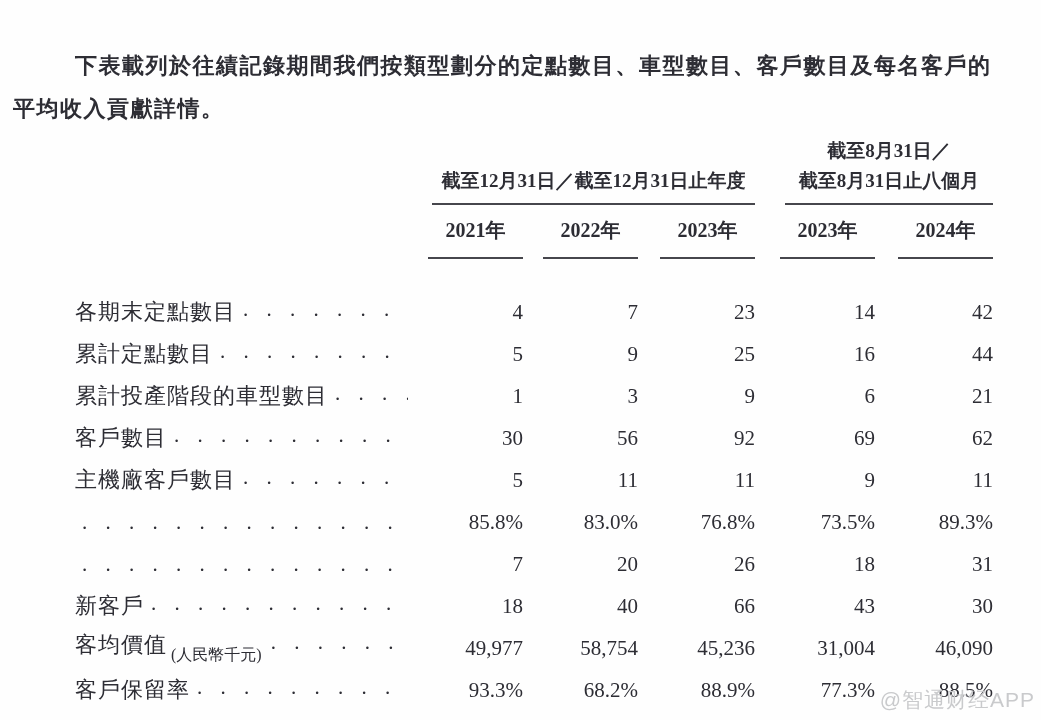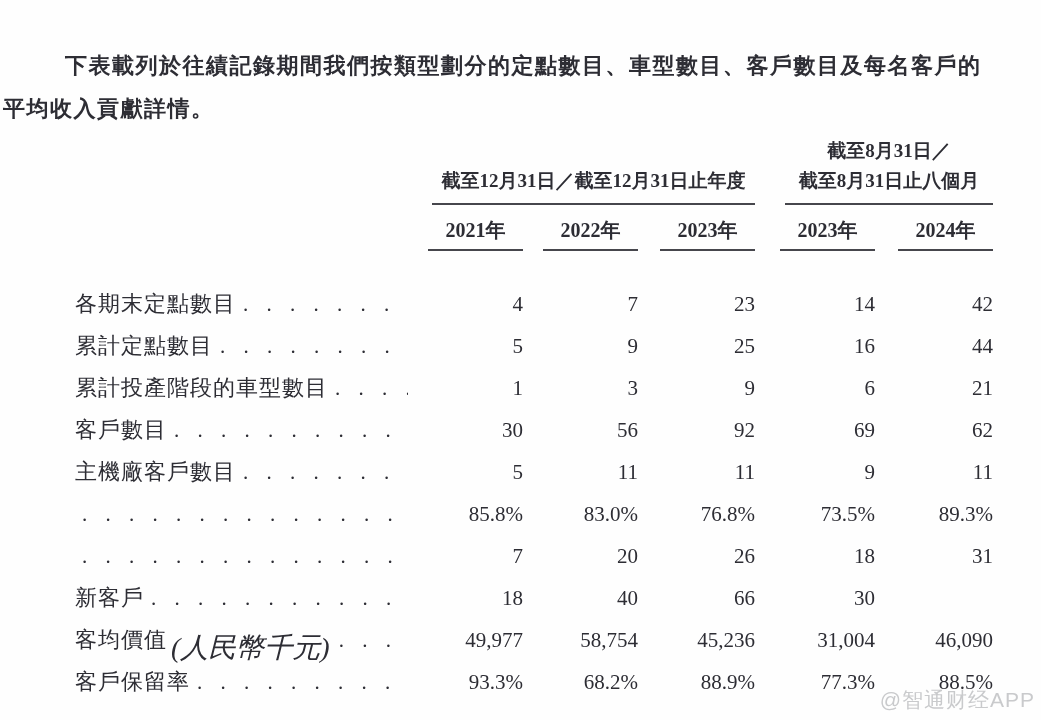--- a/index.html
+++ b/index.html
@@ -6,21 +6,21 @@
   body{background:#ffffff;}
   .page{
     position:relative;
     width:1041px;height:720px;
     background:#fefefe;
     font-family:"Liberation Serif","DejaVu Serif",serif;
     color:#2d2d34;
     overflow:hidden;
   }
   .intro{
-    position:absolute;left:3px;top:22px;width:1000px;
+    position:absolute;left:13px;top:22px;width:1000px;
     font-size:22px;line-height:43px;letter-spacing:1.5px;
     text-indent:62px;font-weight:600;
   }
   .table{position:absolute;left:75px;top:136px;width:918px;}
   .grid{display:grid;grid-template-columns:333px 115px 115px 117px 120px 118px;}
 
   
   .hdr-groups{align-items:end;}
   .grp{grid-column:2 / span 3;}
   .grp2{grid-column:5 / span 2;}
@@ -29,30 +29,30 @@
     text-align:center;font-weight:bold;font-size:19px;
     padding-bottom:7px;line-height:30px;white-space:nowrap;
   }
   .grp2 .grp-inner{margin-left:30px;}
 
   
   .hdr-years{margin-top:12px;}
   .year-cell{text-align:right;}
   .year{
     display:inline-block;min-width:95px;text-align:center;
-    border-bottom:2.5px solid #46464c;padding-bottom:6px;
+    border-bottom:2.5px solid #46464c;padding-bottom:14px;
     font-weight:bold;font-size:20px;line-height:26px;
   }
 
   
   .rows{margin-top:32px;}
   .row{height:42px;align-items:center;}
-  .lab-cell{display:flex;align-items:center;overflow:hidden;}
+  .lab-cell{display:flex;align-items:flex-start;overflow:hidden;}
   .lab{white-space:nowrap;font-size:22px;letter-spacing:1px;}
-  .lab-i{font-style:italic;white-space:nowrap;font-size:28px;margin-top:15px;}
+  .lab-i{white-space:nowrap;font-size:16px;margin-top:15px;}
   .lab-i:not(:empty){margin-left:4px;margin-right:2px;}
   .leader{
     flex:1;overflow:hidden;white-space:nowrap;
     font-size:21px;letter-spacing:6.5px;margin-left:7px;
     color:#2d2d34;
   }
   .num{text-align:right;font-size:21px;white-space:nowrap;}
 
   .watermark{
     position:absolute;right:6px;bottom:6px;
@@ -184,20 +184,21 @@
 
       <div class="grid row">
         <div class="lab-cell">
           <span class="lab">新客戶</span>
             <span class="lab-i"></span>
             <span class="leader">. . . . . . . . . . . . . . . . . . . . . . . . . . . . . . . . . . . . . . . .</span>
         </div>
         <div class="num">18</div>
         <div class="num">40</div>
         <div class="num">66</div>
+        <div class="num">43</div>
         <div class="num">30</div>
       </div>
 
       <div class="grid row">
         <div class="lab-cell">
           <span class="lab">客均價值</span>
             <span class="lab-i">(人民幣千元)</span>
             <span class="leader">. . . . . . . . . . . . . . . . . . . . . . . . . . . . . . . . . . . . . . . .</span>
         </div>
         <div class="num">49,977</div>

